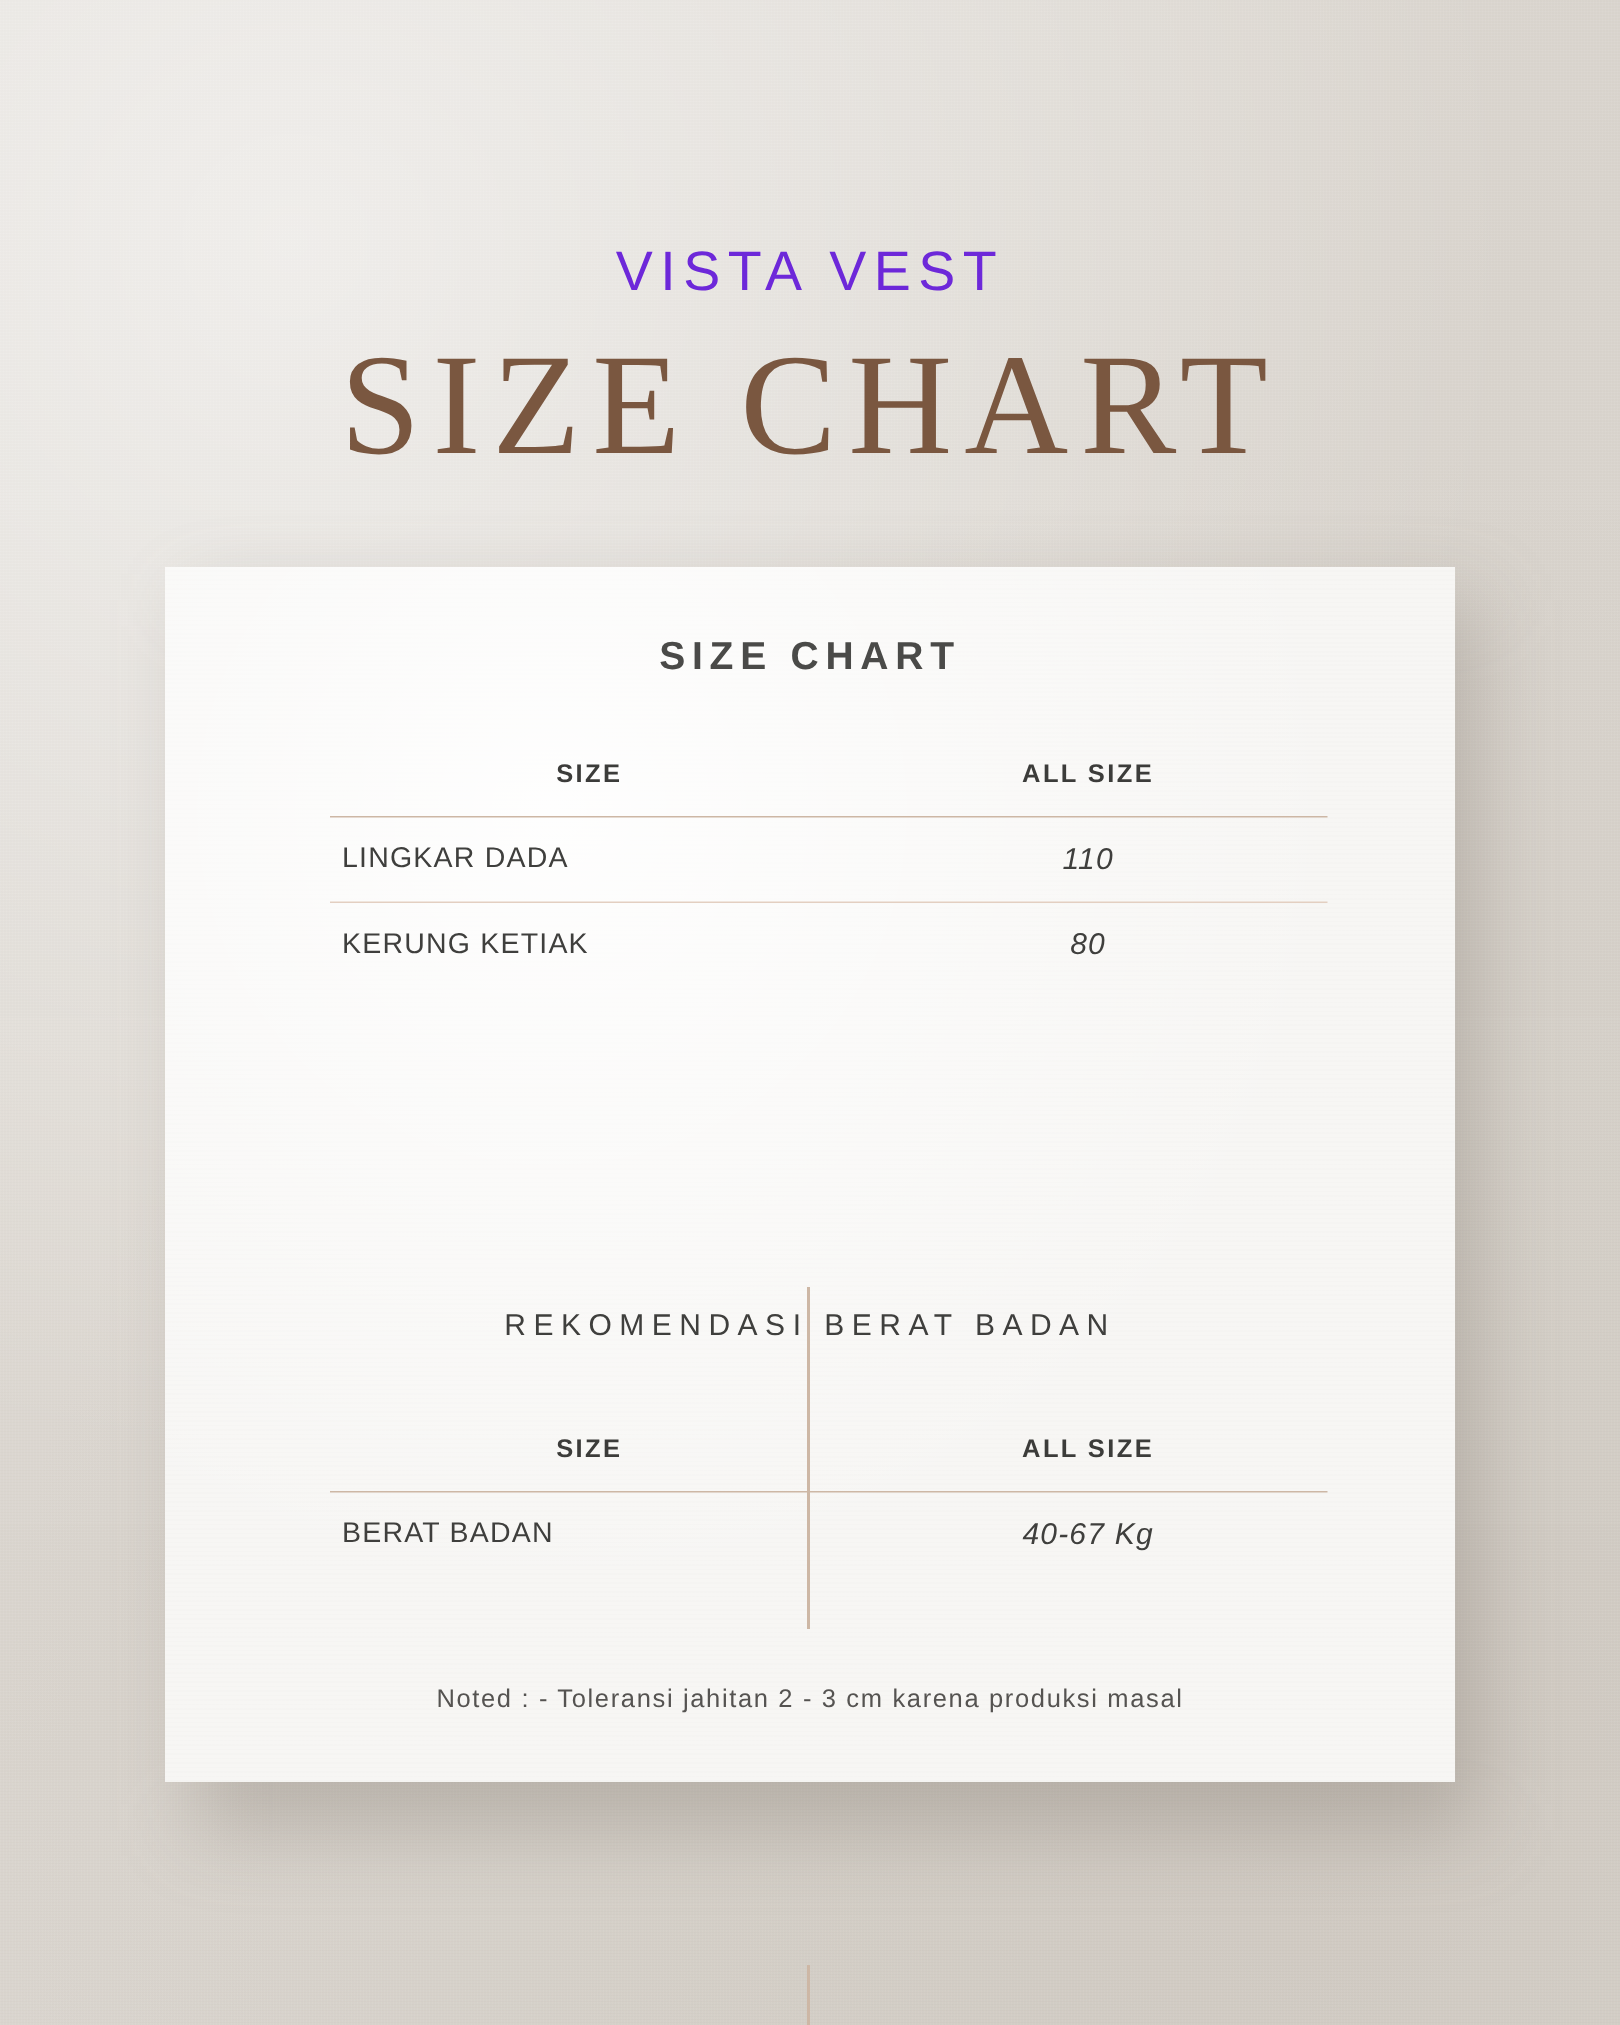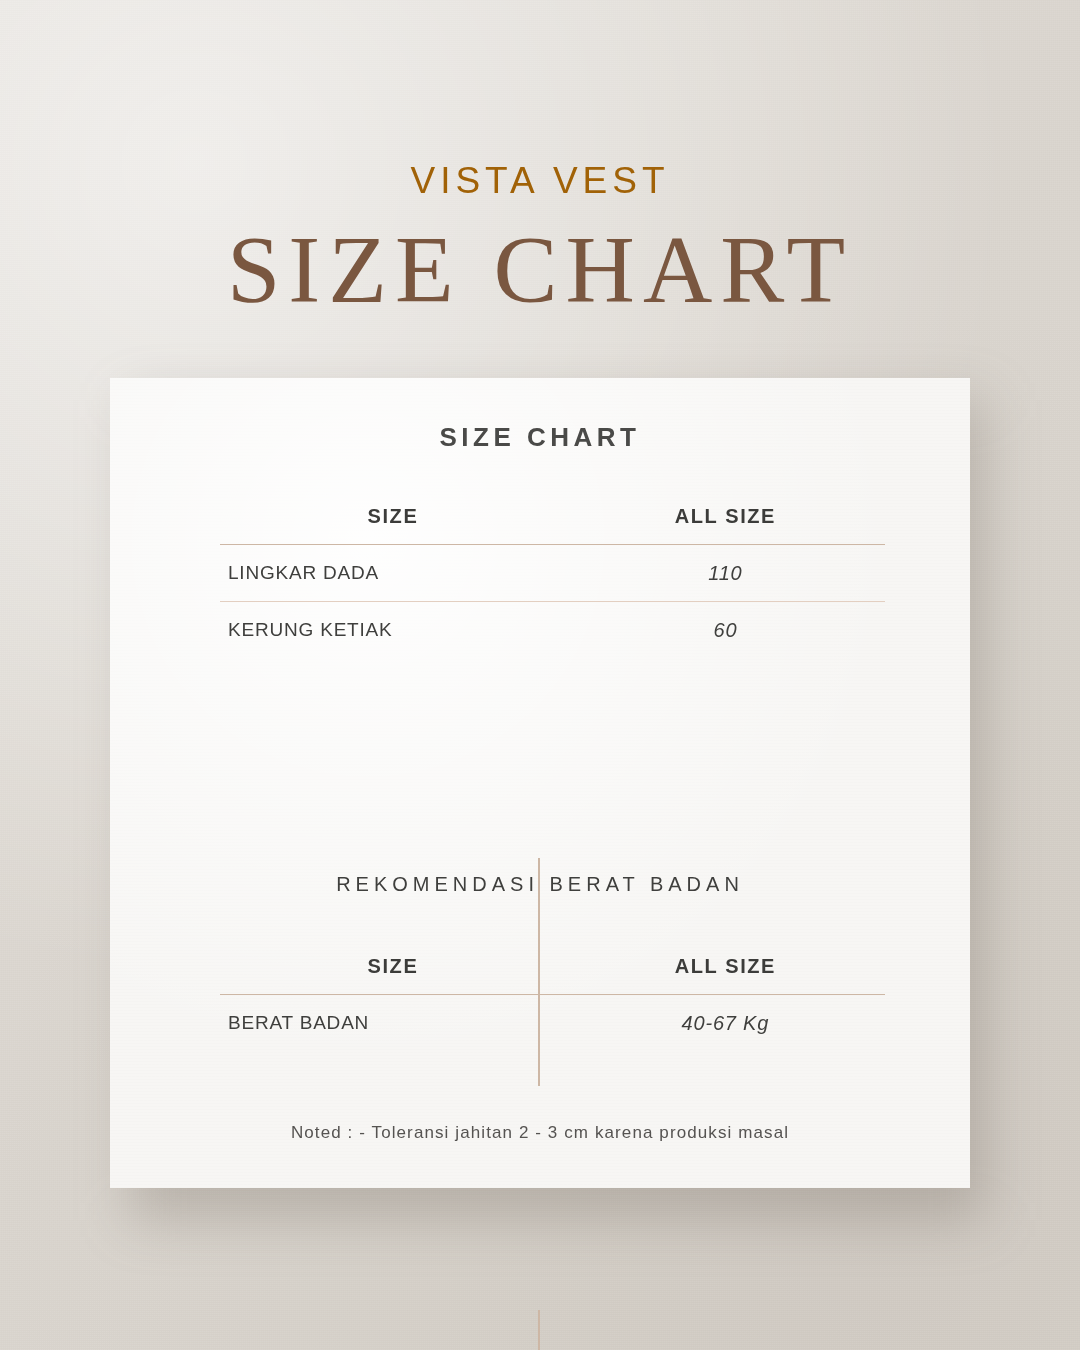--- a/index.html
+++ b/index.html
@@ -43,21 +43,21 @@
     position: absolute;
     top: 160px;
     left: 0;
     width: 1080px;
     text-align: center;
   }
   .brand-title {
     font-family: "Liberation Sans", sans-serif;
     font-size: 37px;
     letter-spacing: 5px;
-    color: #a16207;
+    color: #6d28d9;
     font-weight: 400;
   }
   .main-title {
     margin-top: 18px;
     font-family: "Liberation Serif", serif;
     font-size: 96px;
     letter-spacing: 8px;
     color: #7a5740;
     font-weight: 400;
     line-height: 1.05;
@@ -115,21 +115,21 @@
   .tbl td {
     padding: 0;
     vertical-align: middle;
   }
   .col-label { width: 52%; }
   .col-value { width: 48%; }
 
   .head-row td {
     height: 56px;
     color: #3c3c3a;
-    font-size: 20px;
+    font-size: 17px;
     font-weight: 700;
     letter-spacing: 1.6px;
     text-align: center;
     border-bottom: 1.5px solid #cdb7a5;
   }
   .body-row td {
     height: 56px;
     color: #3f3f3d;
     font-size: 19px;
     letter-spacing: 0.8px;
@@ -193,21 +193,21 @@
             <tr class="head-row">
           <td class="col-label">SIZE</td>
           <td class="col-value">ALL SIZE</td>
         </tr>
         <tr class="body-row">
           <td class="col-label">LINGKAR DADA</td>
           <td class="col-value">110</td>
         </tr>
         <tr class="body-row last">
           <td class="col-label">KERUNG KETIAK</td>
-          <td class="col-value">60</td>
+          <td class="col-value">80</td>
         </tr>
       </tbody>
         </table>
 
       <div class="v-divider" id="size-divider"></div>
 
       <div class="section-title" id="weight-title">REKOMENDASI BERAT BADAN</div>
 
       <table class="tbl" id="weight-table">
         <tbody>

